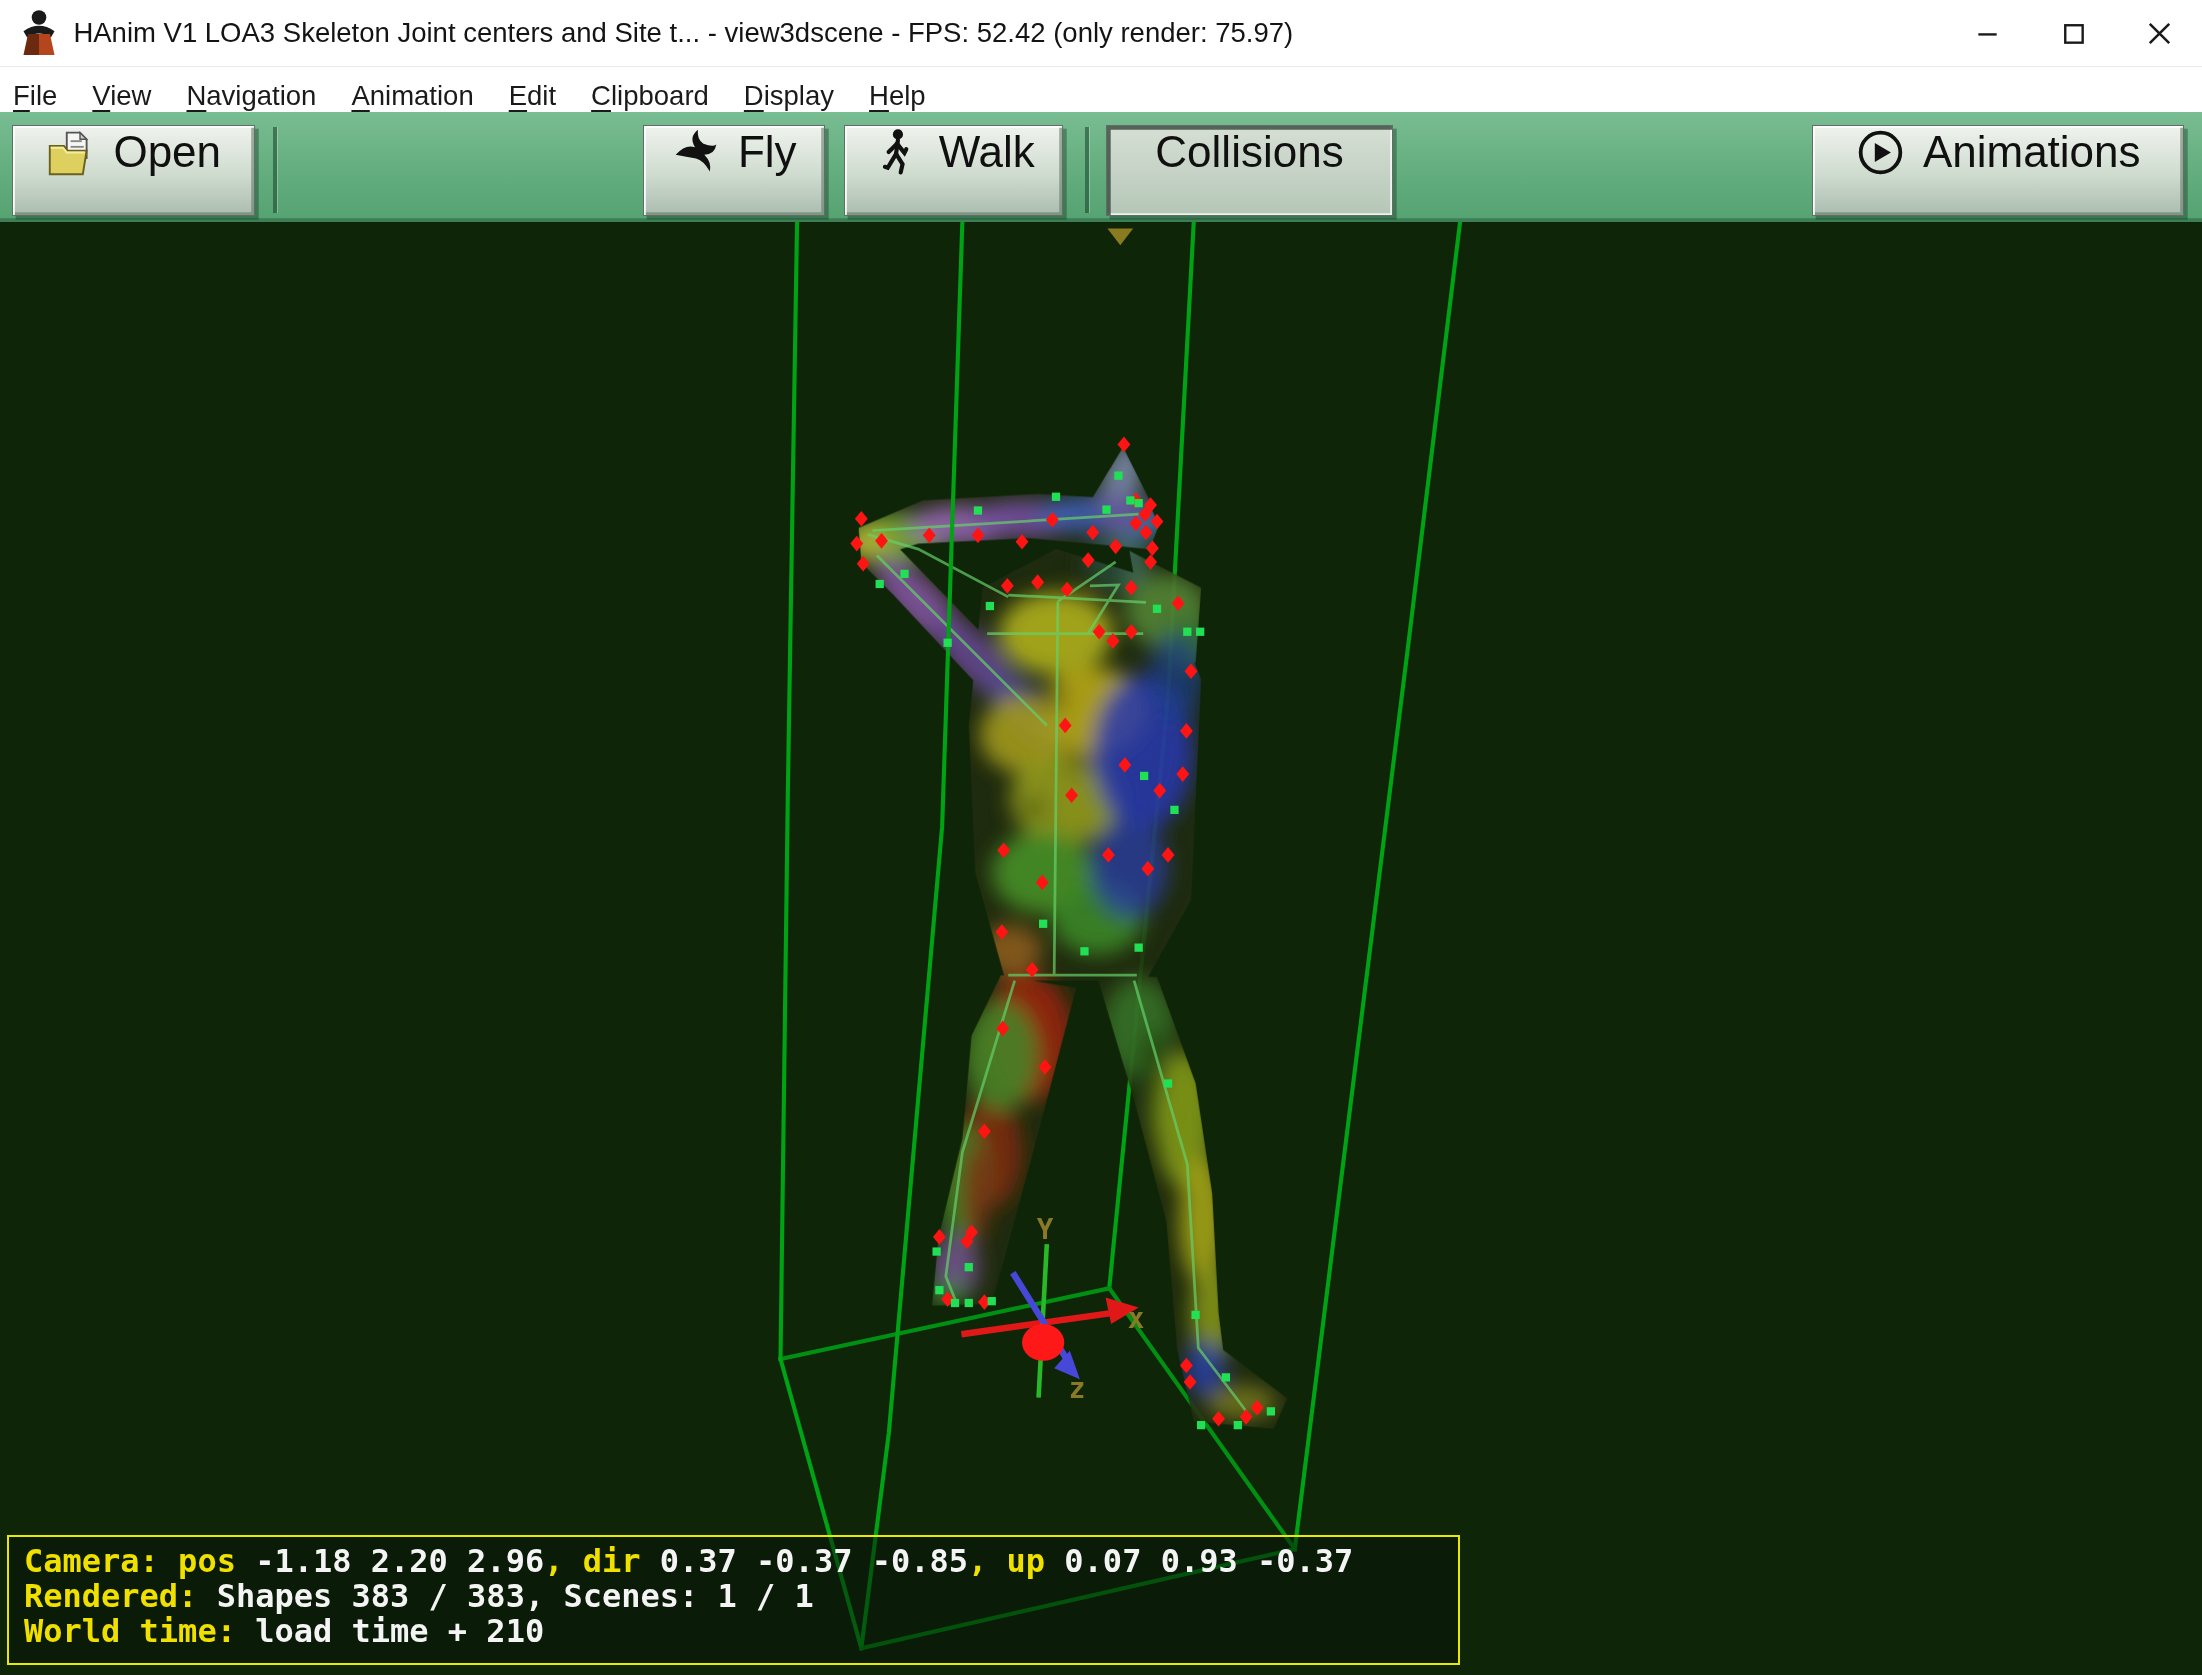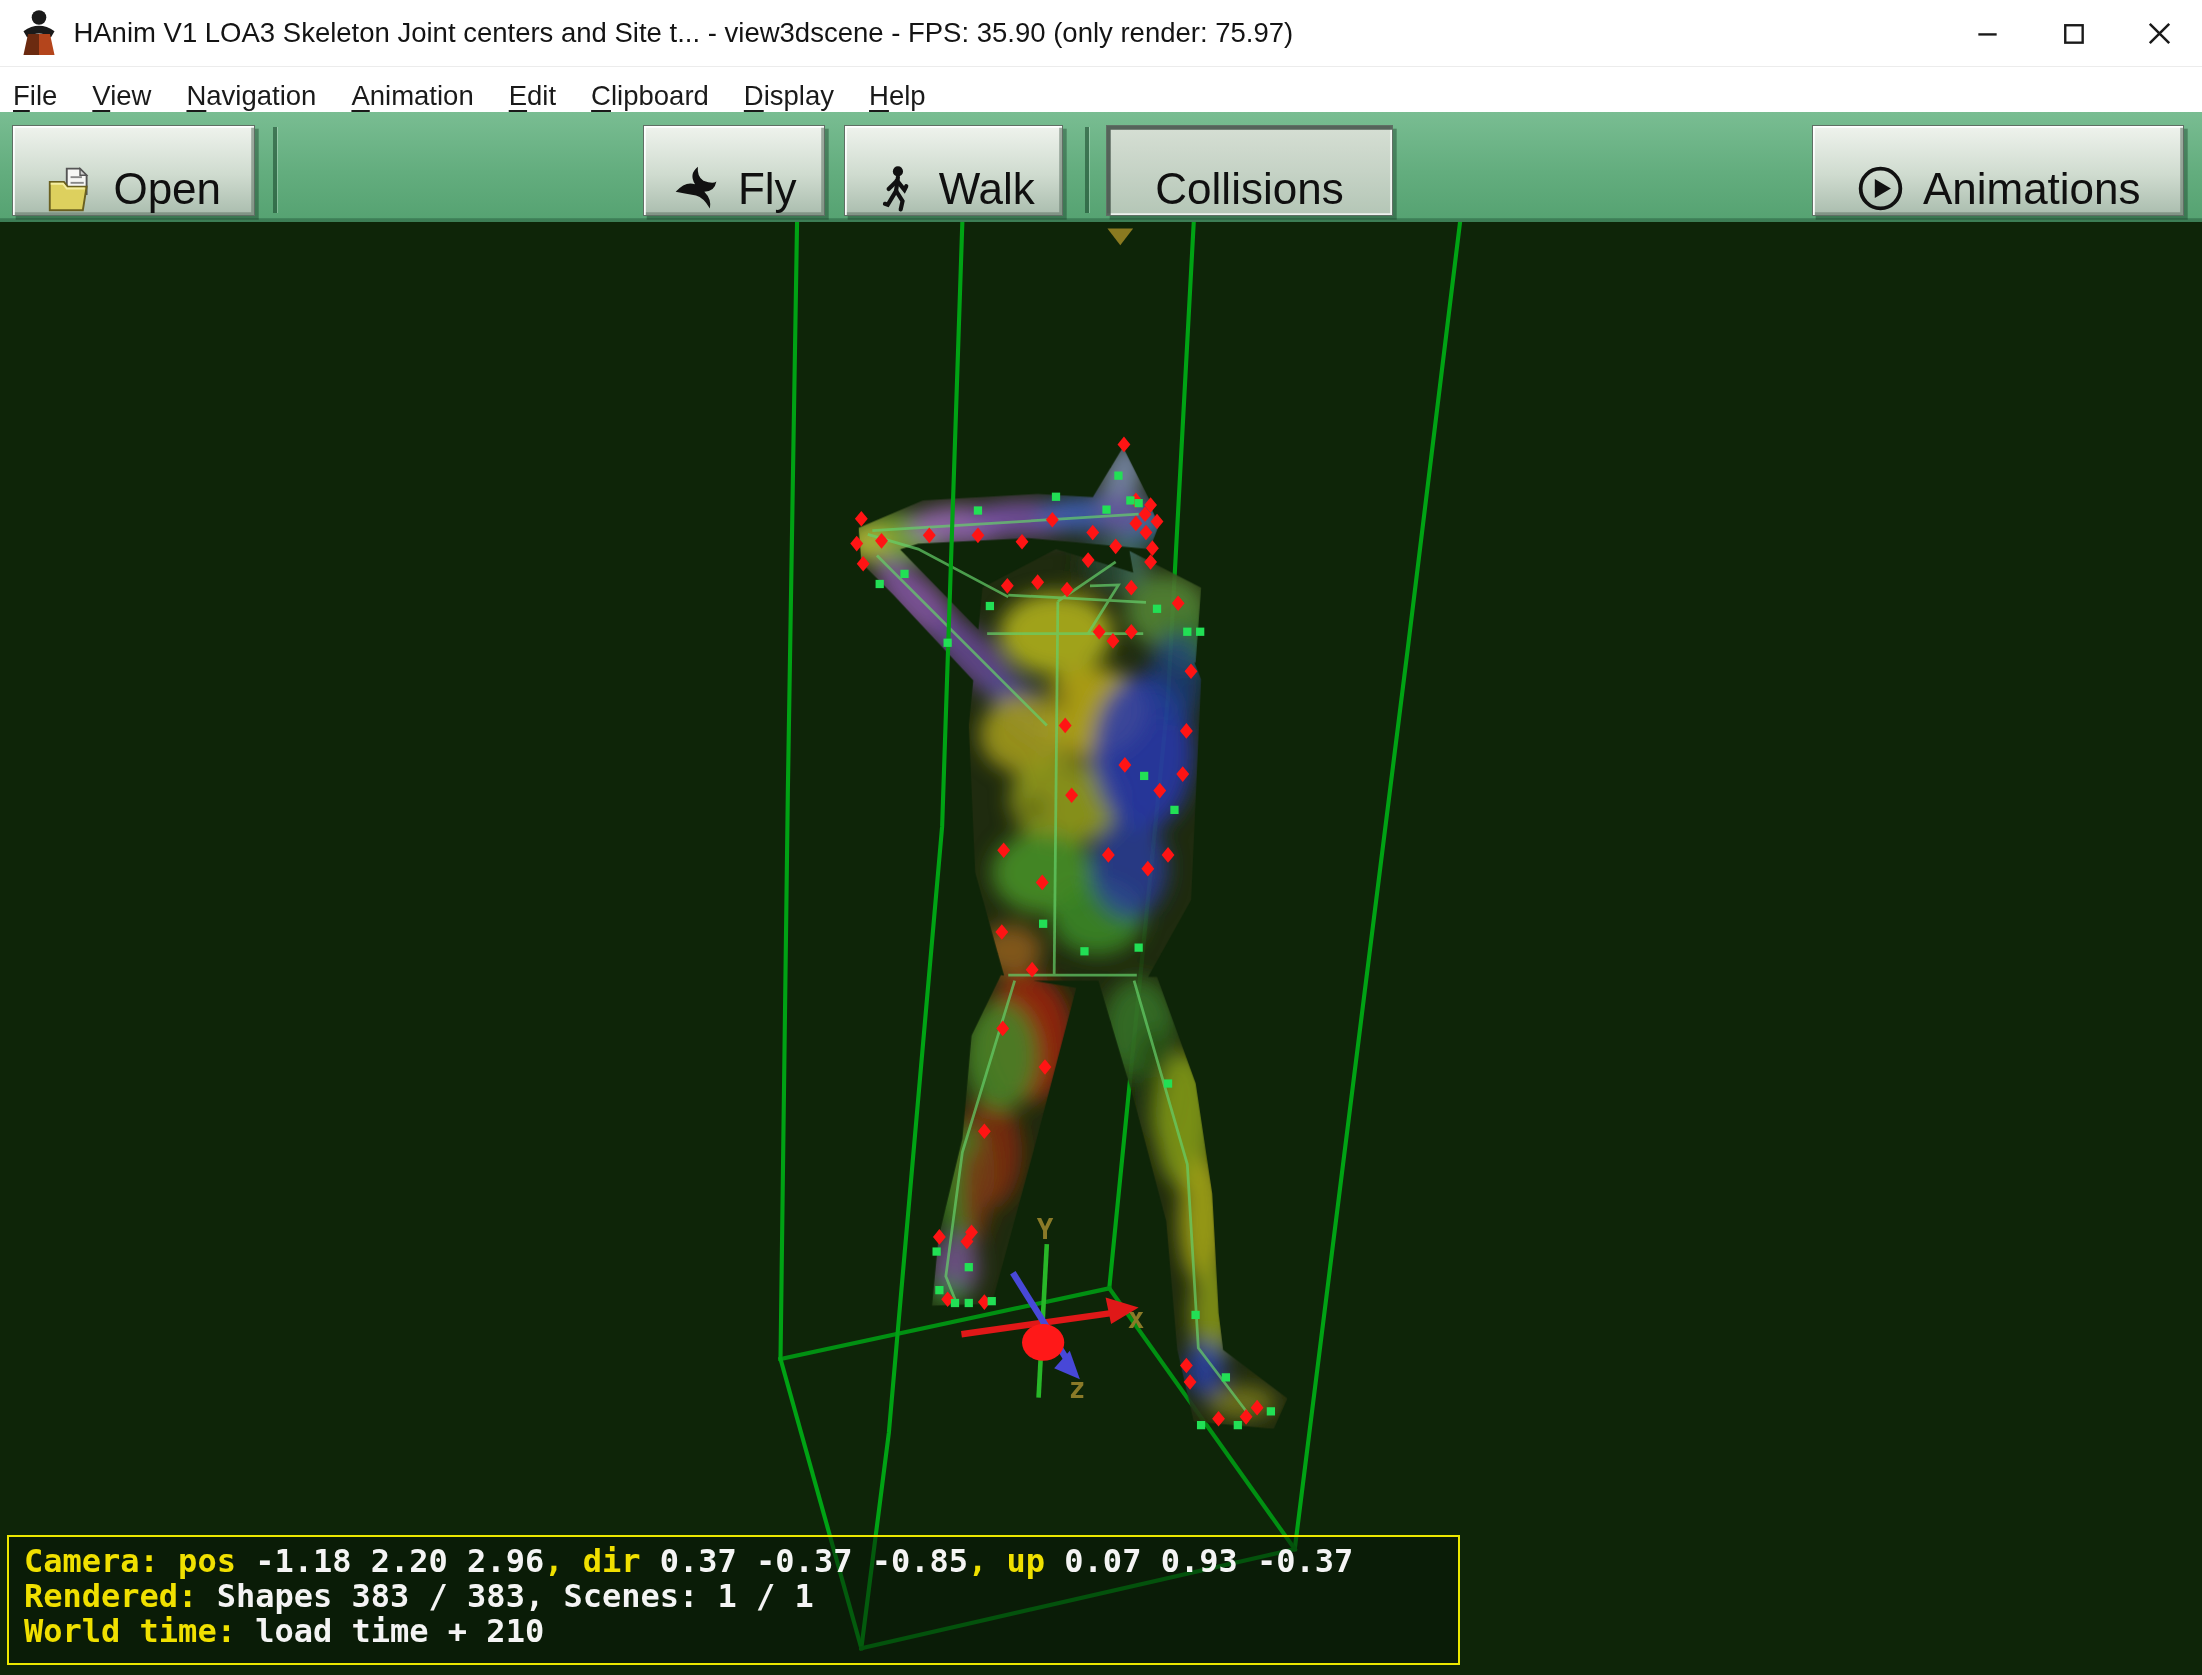--- a/index.html
+++ b/index.html
@@ -25,21 +25,21 @@
   .menu-item{font-size:27.5px;color:#1a1a1a;margin-right:35px;white-space:nowrap;}
   .menu-item .mn{text-decoration:underline;text-underline-offset:4.6px;}
   
   .toolbar{
     position:absolute;left:0;top:112px;width:2202px;height:110px;
     background:linear-gradient(180deg,#79bd92 0%,#63ad7e 55%,#55a271 100%);
     box-shadow:inset 0 -3.7px 0 rgba(15,60,35,.35);
   }
   .tb-btn{
     position:absolute;top:13px;height:91px;box-sizing:border-box;
-    display:flex;align-items:flex-end;justify-content:center;gap:16.5px;
+    display:flex;align-items:flex-start;justify-content:center;gap:16.5px;
     background:linear-gradient(180deg,#eff3ed 0%,#cfdbcf 55%,#aabdae 100%);
     border:1.8px solid #5f6f64;
     box-shadow:inset 1.8px 1.8px 0 rgba(255,255,255,.95), inset -2.8px -2.8px 0 rgba(95,115,100,.55), 3.7px 3.7px 0 rgba(20,55,35,.40);
     font-size:44px;color:#101010;cursor:default;
   }
   .tb-btn.pressed{
     background:linear-gradient(180deg,#d6dfd4 0%,#c6d3c6 50%,#b4c6b6 100%);
     box-shadow:inset 3.7px 3.7px 0 rgba(62,78,68,.85), inset -1.8px -1.8px 0 rgba(255,255,255,.75), 3.7px 3.7px 0 rgba(20,55,35,.40);
   }
   .tb-btn .icon{flex:none;display:flex;}
@@ -62,21 +62,21 @@
 </head>
 <body>
 
 <div class="titlebar">
   <svg class="title-icon" viewBox="0 0 46 52">
     <circle cx="23" cy="9" r="8" fill="#1a1a1a"></circle>
     <path d="M6,24 Q23,12 40,24 L36,31 Q23,22 10,31 Z" fill="#1a1a1a"></path>
     <path d="M11,27 L23,27 L23,50 L6,50 Z" fill="#6b2a10"></path>
     <path d="M23,27 L35,27 L40,50 L23,50 Z" fill="#b4451c"></path>
   </svg>
-  <span class="title-text">HAnim V1 LOA3 Skeleton Joint centers and Site t... - view3dscene - FPS: 35.90 (only render: 75.97)</span>
+  <span class="title-text">HAnim V1 LOA3 Skeleton Joint centers and Site t... - view3dscene - FPS: 52.42 (only render: 75.97)</span>
   <div class="win-controls">
     <div class="win-btn">
       <svg width="33" height="33" viewBox="0 0 36 36">
           <line x1="8" y1="19" x2="28" y2="19" stroke="#1a1a1a" stroke-width="2.6"></line>
         </svg>
     </div>
     <div class="win-btn">
       <svg width="33" height="33" viewBox="0 0 36 36">
           <rect x="9" y="9" width="19" height="19" fill="none" stroke="#1a1a1a" stroke-width="2.6"></rect>
         </svg>

